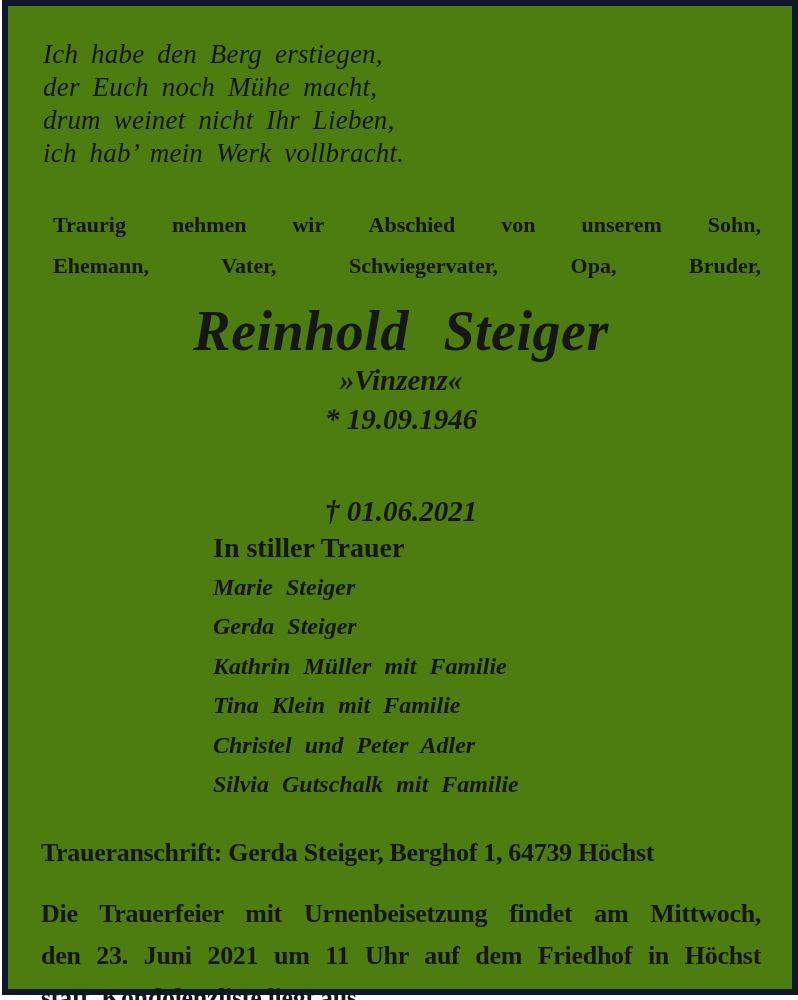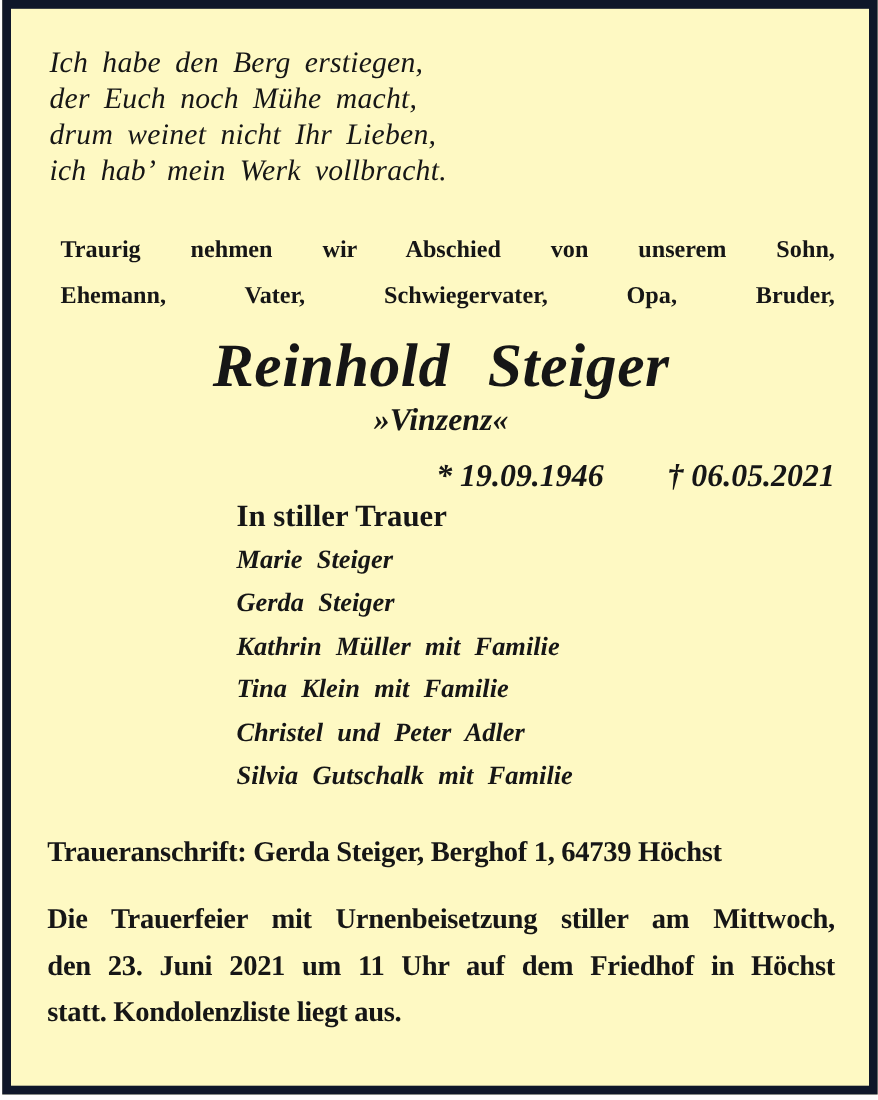--- a/index.html
+++ b/index.html
@@ -6,44 +6,44 @@
   html, body {
     width: 798px; height: 1000px;
     background: #ffffff;
     font-family: "Liberation Serif", "DejaVu Serif", serif;
     overflow: hidden;
   }
   .page { position: relative; width: 798px; height: 1000px; background: #fdfdfd; }
   .frame {
     position: absolute;
     left: 2px; top: 0; right: 0; bottom: 5px;
-    border: 8px solid #0f172a;
-    background: #fef9c3;
+    border: 6px solid #0f172a;
+    background: #4d7c0f;
   }
   .content {
     padding: 32px 31px 0 33px;
     color: #161616;
     width: 100%;
   }
 
   
   .poem { font-style: italic; font-size: 27px; line-height: 33px; padding-left: 2px; letter-spacing: 0.2px; word-spacing: 6px; }
 
   
   .intro { margin-top: 34px; font-weight: bold; font-size: 22px; line-height: 41px; margin-left: 12px; }
   .justify-line { text-align: justify; text-align-last: justify; -moz-text-align-last: justify; }
 
   
   .name-block { margin-top: 14px; text-align: center; }
   .deceased-name { font-size: 56px; line-height: 62px; font-weight: bold; font-style: italic; word-spacing: 20px; letter-spacing: 0.5px; }
   .nickname { margin-top: 2px; font-size: 29px; line-height: 32px; font-weight: bold; font-style: italic; }
   .dates {
-    margin-top: 18px;
-    display: flex; justify-content: flex-end; gap: 58px;
-    font-size: 29px; line-height: 34px; font-weight: bold; font-style: italic;
+    margin-top: 6px;
+    display: flex; justify-content: flex-start; gap: 58px;
+    font-size: 29px; line-height: 34px; font-weight: bold; font-style: italic; flex-direction: column;
   }
 
   
   .mourners { margin-left: 172px; line-height: 39.5px; }
   .mourners-heading { font-weight: bold; font-size: 28px; }
   .mourner { font-weight: bold; font-style: italic; font-size: 24px; word-spacing: 7px; }
 
   
   .address { margin-top: 32px; font-weight: bold; font-size: 26px; line-height: 32px; letter-spacing: -0.3px; }
 
@@ -67,37 +67,37 @@
       <div class="intro">
         <div class="intro-line justify-line">Traurig nehmen wir Abschied von unserem Sohn,</div>
         <div class="intro-line justify-line">Ehemann, Vater, Schwiegervater, Opa, Bruder,</div>
       </div>
 
       <div class="name-block">
         <div class="deceased-name">Reinhold Steiger</div>
         <div class="nickname">»Vinzenz«</div>
         <div class="dates">
           <span class="birth">* 19.09.1946</span>
-          <span class="death">† 06.05.2021</span>
+          <span class="death">† 01.06.2021</span>
         </div>
       </div>
 
       <div class="mourners">
         <div class="mourners-heading">In stiller Trauer</div>
         <div class="mourner">Marie Steiger</div>
         <div class="mourner">Gerda Steiger</div>
         <div class="mourner">Kathrin Müller mit Familie</div>
         <div class="mourner">Tina Klein mit Familie</div>
         <div class="mourner">Christel und Peter Adler</div>
         <div class="mourner">Silvia Gutschalk mit Familie</div>
       </div>
 
       <div class="address">Traueranschrift: Gerda Steiger, Berghof 1, 64739 Höchst</div>
 
       <div class="funeral">
-        <div class="funeral-line justify-line">Die Trauerfeier mit Urnenbeisetzung stiller am Mittwoch,</div>
+        <div class="funeral-line justify-line">Die Trauerfeier mit Urnenbeisetzung findet am Mittwoch,</div>
         <div class="funeral-line justify-line">den 23. Juni 2021 um 11 Uhr auf dem Friedhof in Höchst</div>
         <div class="funeral-line">statt. Kondolenzliste liegt aus.</div>
       </div>
 
     </div>
   </div>
 </div>
 
 </body></html>

